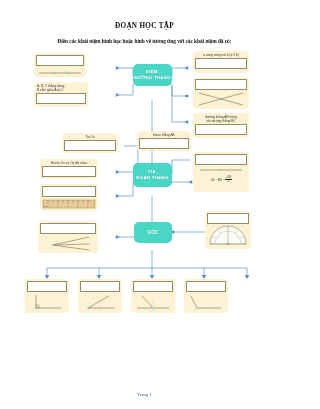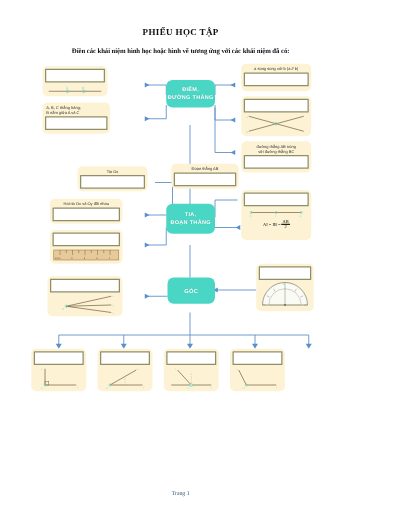--- a/index.html
+++ b/index.html
@@ -126,21 +126,21 @@
     vertical-align: middle;
     text-align: center;
     line-height: 1.05;
   }
   .formula .frac .num { display: block; border-bottom: .4px solid #222; padding: 0 .6px; }
   .formula .frac .den { display: block; padding: 0 .6px; }
 </style>
 </head>
 <body>
 
-<div id="page-title">PHIẾU HỌC TẬP</div>
+<div id="page-title">ĐOẠN HỌC TẬP</div>
 
 <div id="page-instruction">Điền các khái niệm hình học hoặc hình vẽ tương ứng với các khái niệm đã có:</div>
 
 <div id="diagram">
 
   <svg id="connectors" viewBox="0 0 289 409" xmlns="http://www.w3.org/2000/svg">
     <g stroke="#5b8fc9" stroke-width="0.7" fill="none">
 
       <path d="M118 68 L133 68 L133 76"></path>
       <path d="M118 95 L133 95 L133 84"></path>

